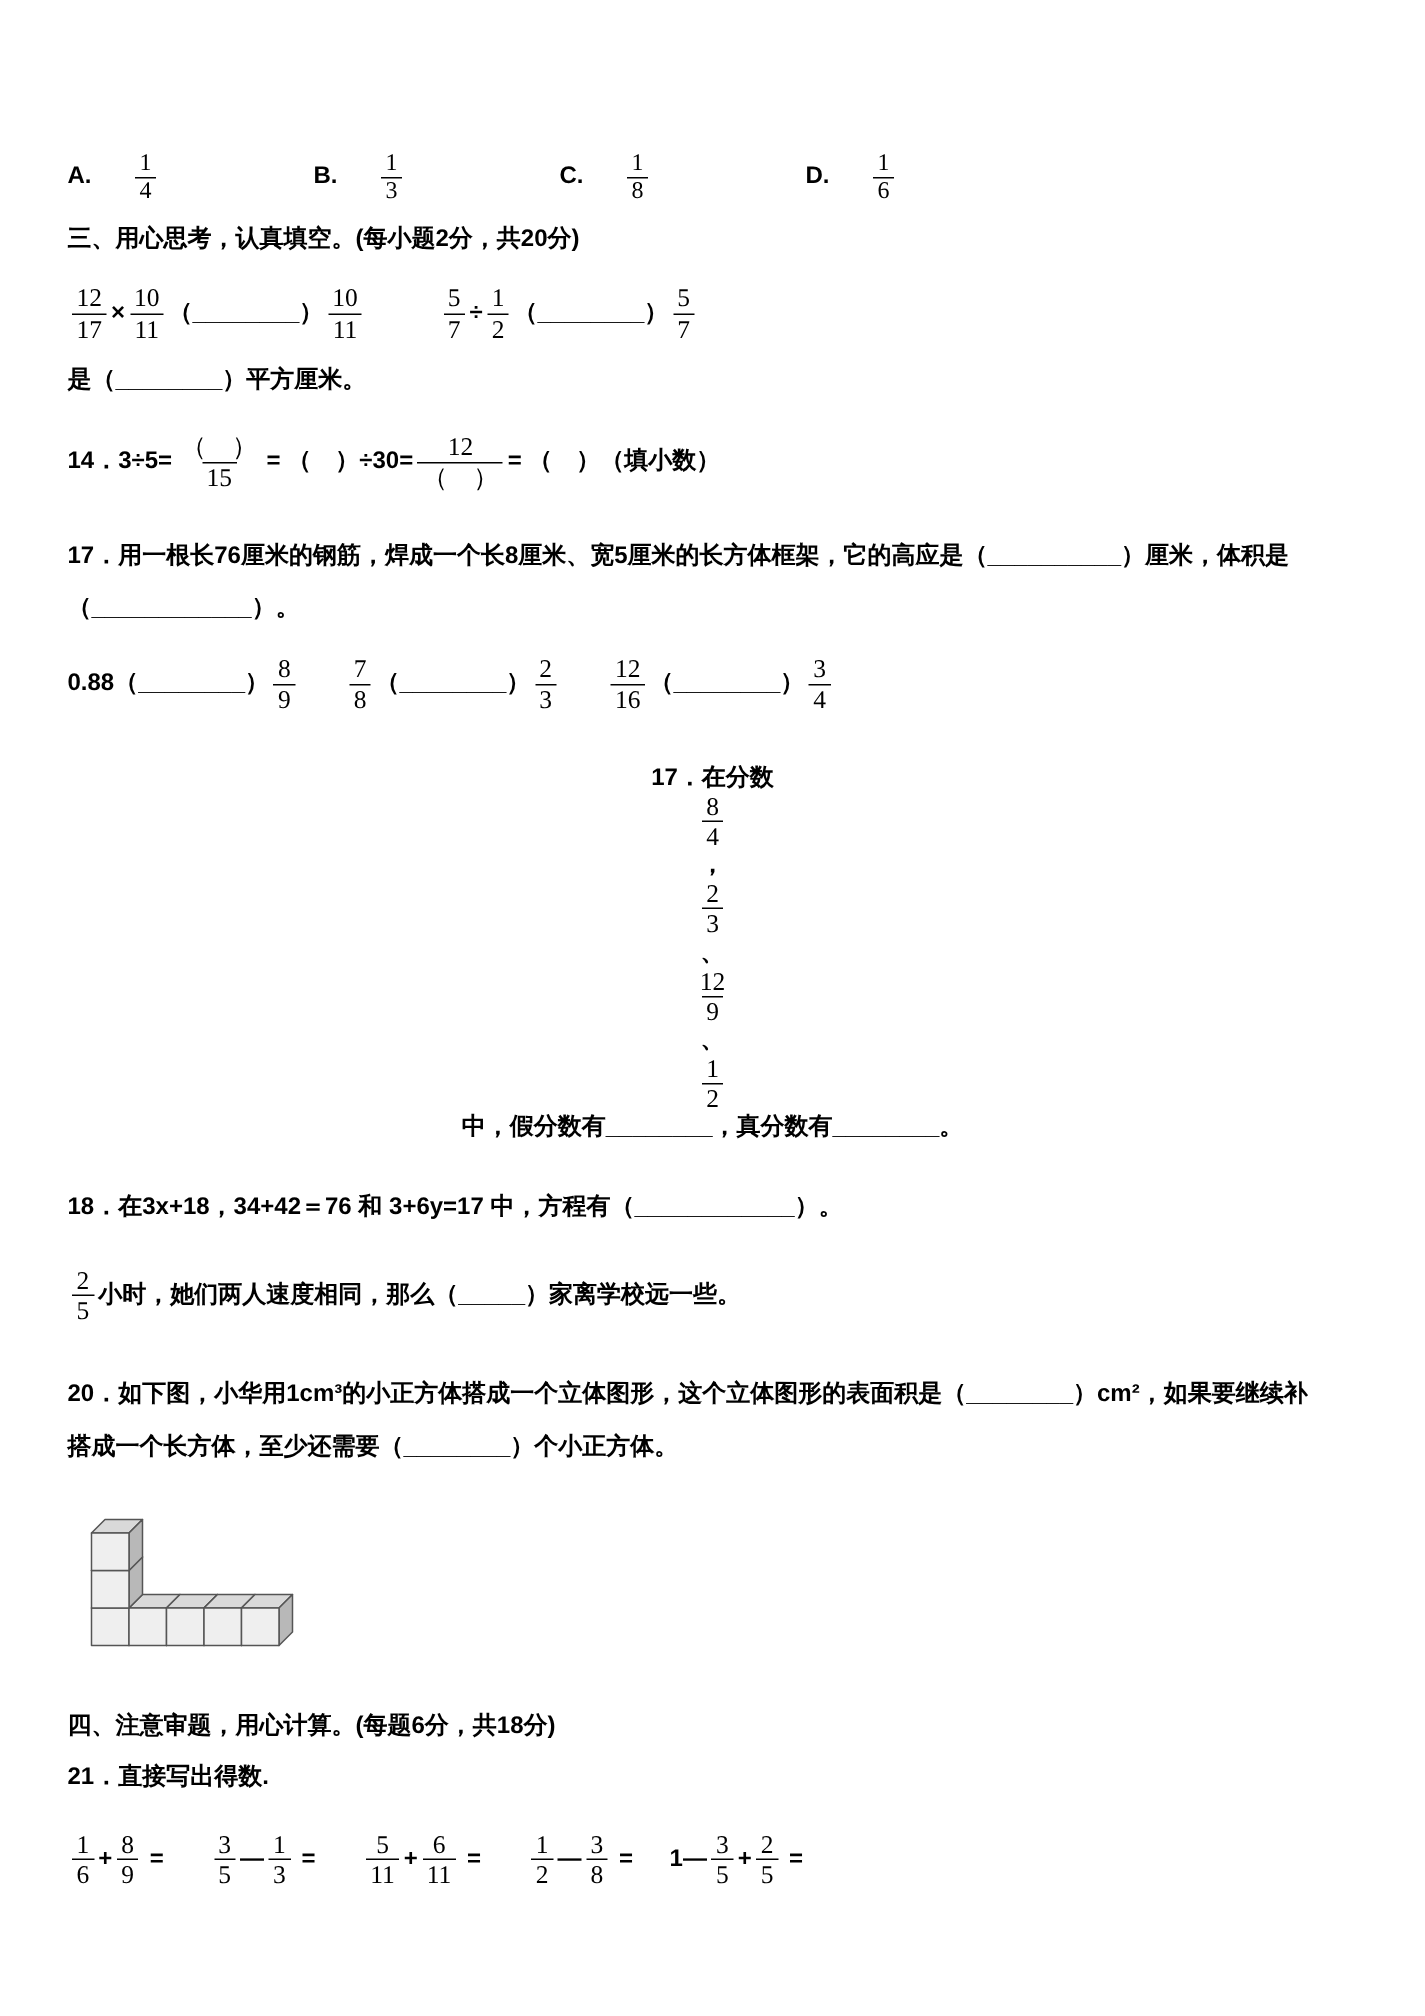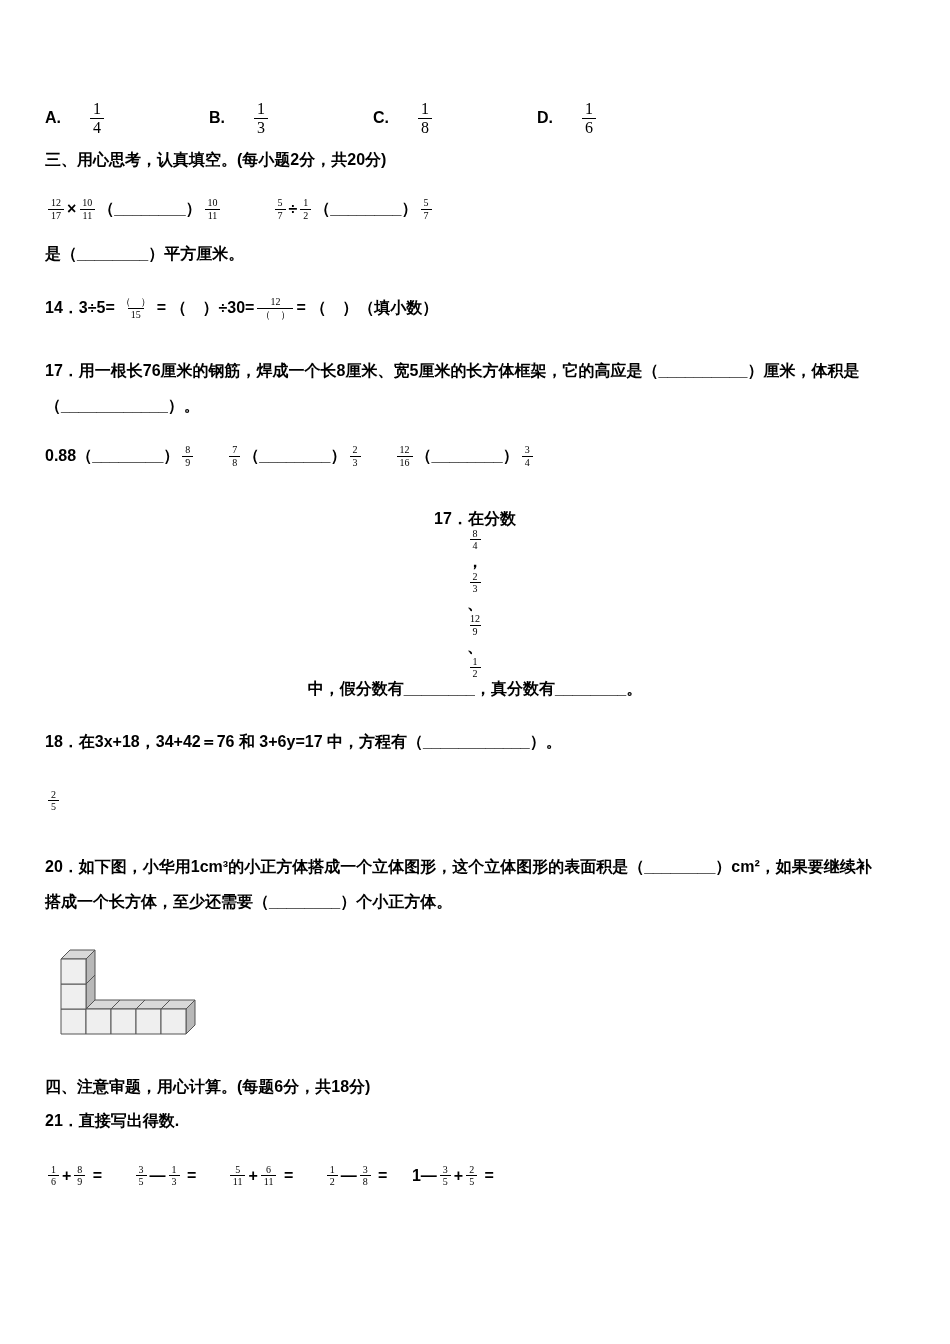--- a/index.html
+++ b/index.html
@@ -24,21 +24,21 @@
     min-height: 54px;
     line-height: 1.2;
   }
   .run { white-space: pre; }
   .frac {
     display: inline-flex;
     flex-direction: column;
     align-items: center;
     font-family: "Liberation Serif", "DejaVu Serif", serif;
     font-weight: 400;
-    font-size: 10px;
+    font-size: 17px;
     line-height: 1.12;
     margin: 0 3px;
     vertical-align: middle;
     flex: none;
   }
   .frac .fn { padding: 0 3px; }
   .frac .fd { border-top: 1.4px solid #000; padding: 0 3px; }
   .options-row { display: flex; align-items: center; min-height: 52px; }
   .opt { display: inline-flex; align-items: center; width: 164px; flex: none; }
   .opt:last-child { width: auto; }
@@ -179,20 +179,21 @@
           <span class="fd">2</span>
         </span>
         <span class="run">中，假分数有________，真分数有________。</span>
       </div>
       <div class="line" style="margin-top: 26px;">18．在3x+18，34+42＝76 和 3+6y=17 中，方程有（____________）。</div>
       <div class="line expr" style="margin-top: 14px;">
         <span class="frac">
           <span class="fn">2</span>
           <span class="fd">5</span>
         </span>
+        <span class="run">小时，她们两人速度相同，那么（_____）家离学校远一些。</span>
       </div>
       <div class="line" style="margin-top: 22px;">20．如下图，小华用1cm³的小正方体搭成一个立体图形，这个立体图形的表面积是（________）cm²，如果要继续补</div>
       <div class="line">搭成一个长方体，至少还需要（________）个小正方体。</div>
       <div id="cube-figure" style="display: block; margin-top: 12px;">
     <svg width="150" height="110" viewBox="0 0 150 110">
       <g stroke="#555" stroke-width="1" stroke-linejoin="round">
 
         <g>
           <polygon points="8,78 17,69 42,69 33,78" fill="#d9d9d9"></polygon>
           <polygon points="33,78 42,69 42,94 33,103" fill="#b8b8b8"></polygon>

